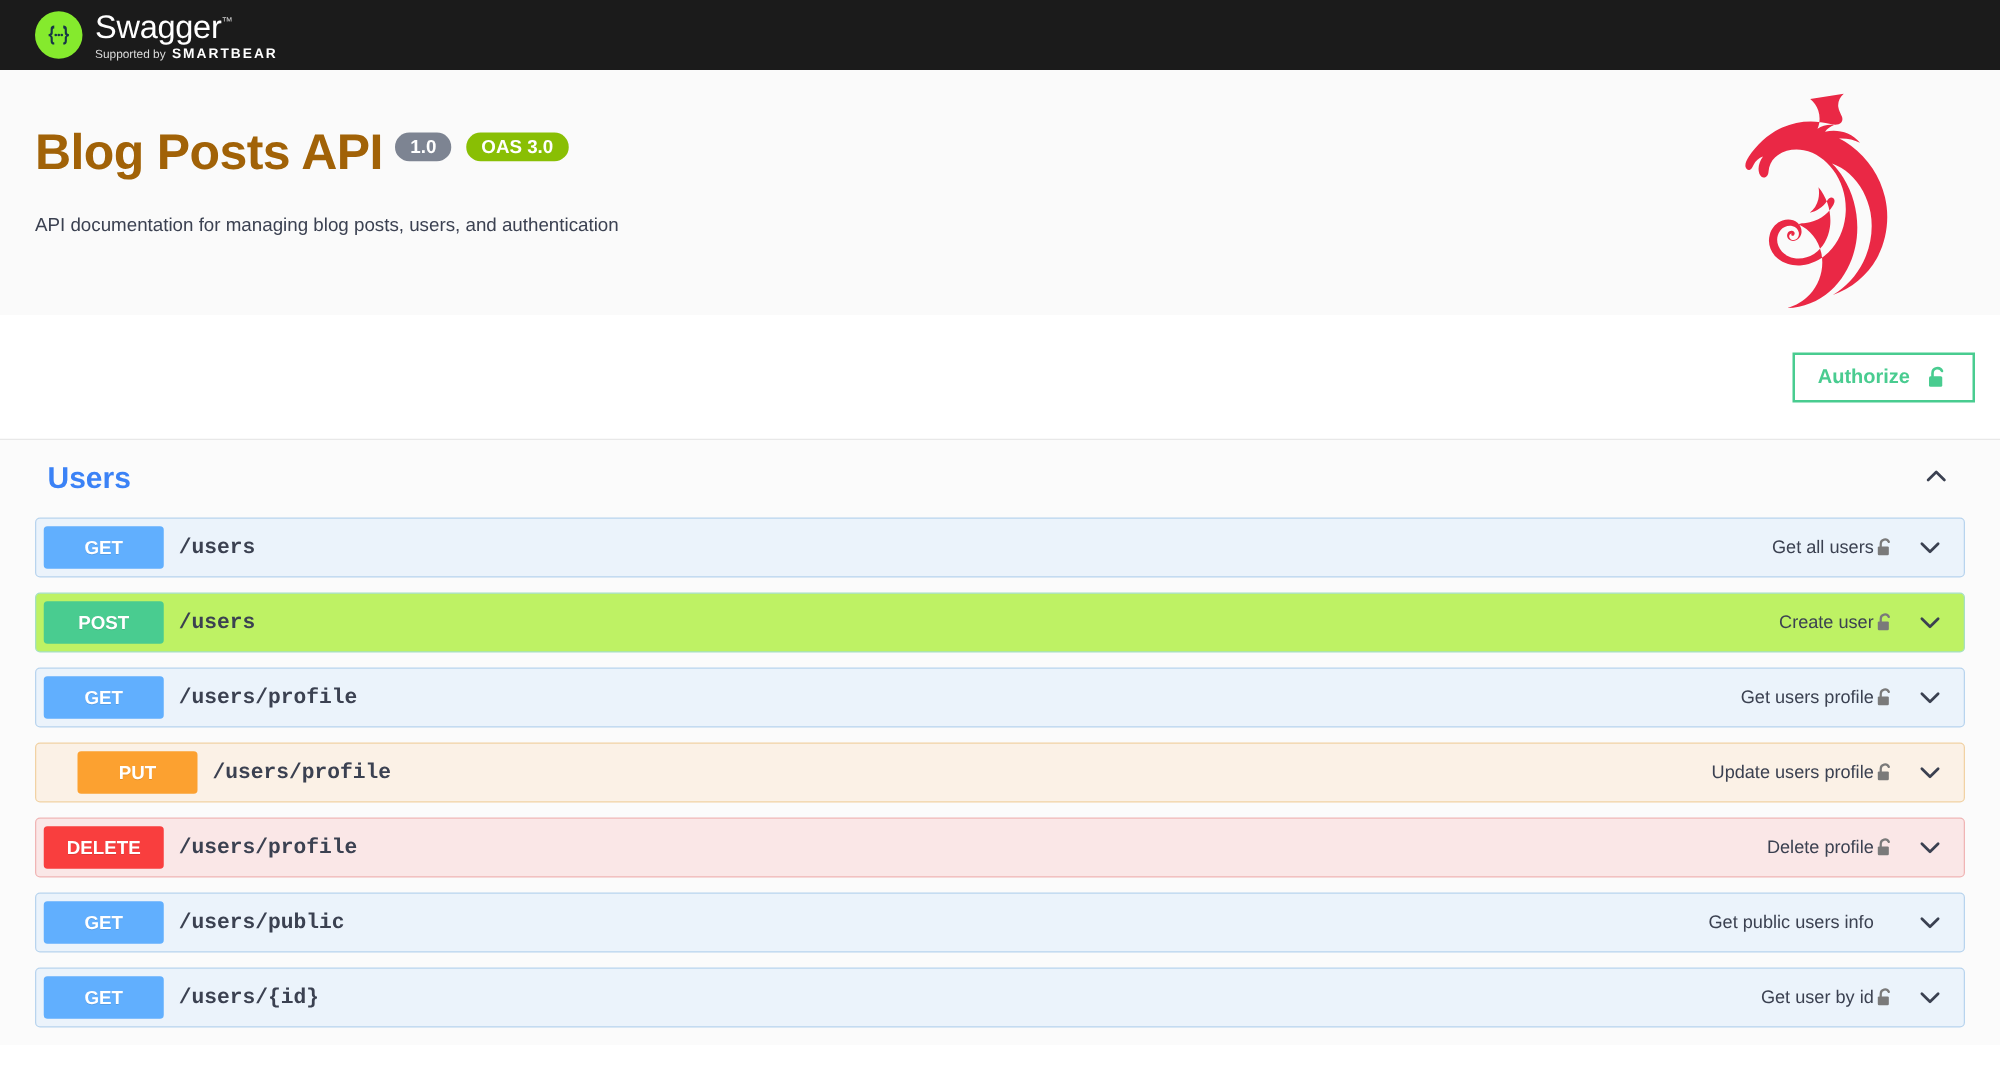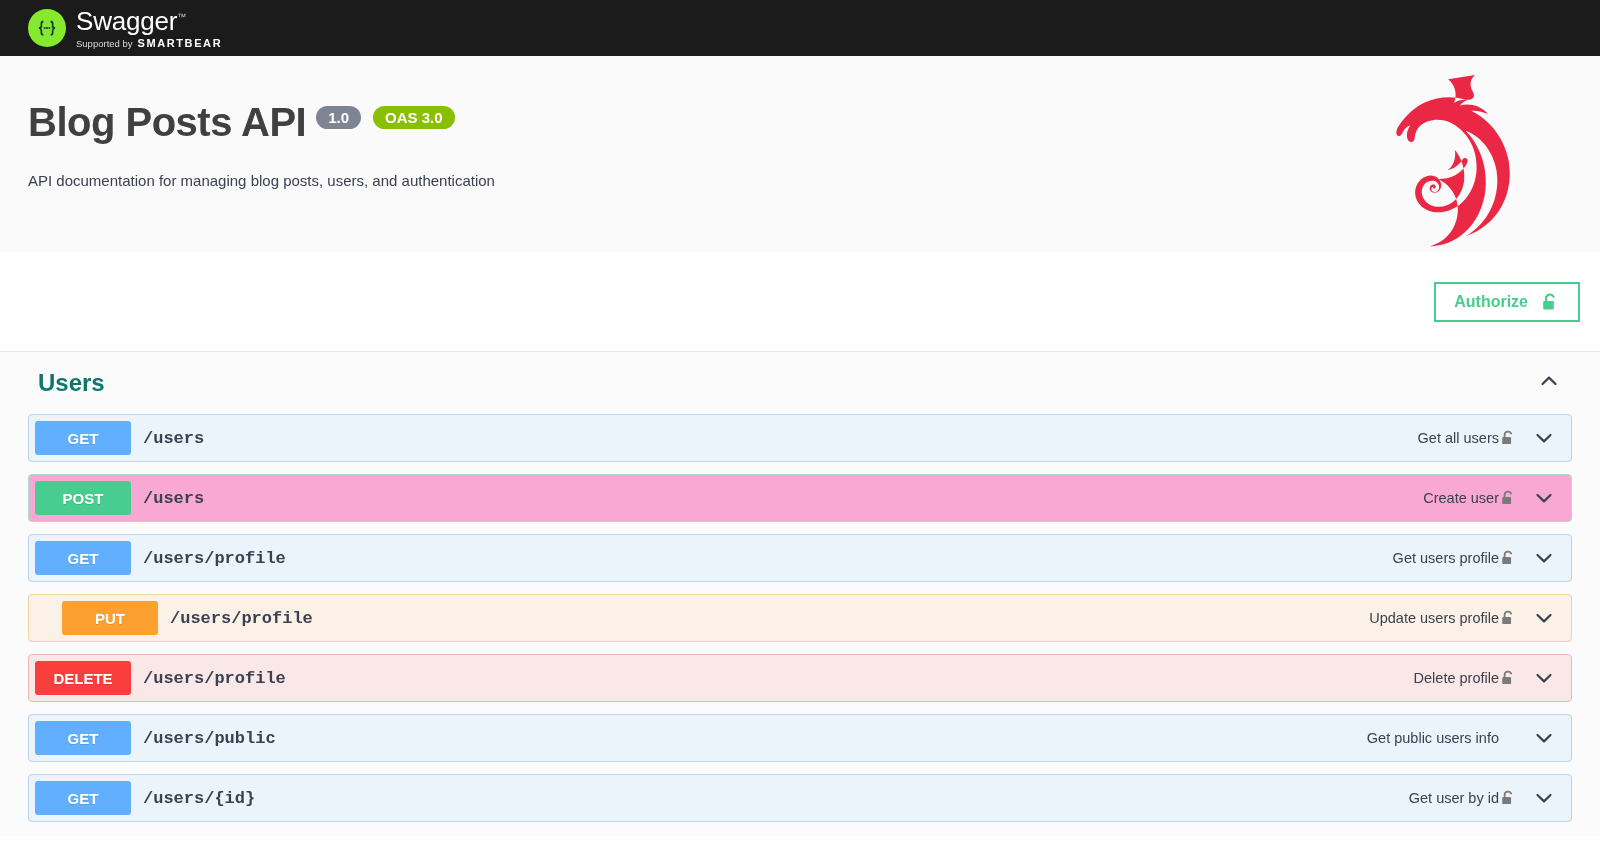--- a/index.html
+++ b/index.html
@@ -55,21 +55,21 @@
     position: relative;
     background: #fafafa;
     height: 196px;
     padding: 46px 28px 0 28px;
     overflow: hidden;
   }
   .title-row {
     display: flex; align-items: center; gap: 0;
   }
   .api-title {
-    font-size: 40px; font-weight: 700; color: #404040;
+    font-size: 40px; font-weight: 700; color: #a16207;
     letter-spacing: -0.5px; line-height: 1;
   }
   .badge {
     display: inline-flex; align-items: center; justify-content: center;
     border-radius: 57px;
     color: #ffffff; font-weight: 700;
     font-family: "Liberation Sans", sans-serif;
   }
   .badge-version {
     background: #7d8492;
@@ -125,21 +125,21 @@
     background: #fbfbfb;
     padding: 0 20px;
   }
   .section-head {
     display: flex; align-items: center; justify-content: space-between;
     height: 62px;
     padding: 0 18px 0 18px;
     cursor: pointer;
   }
   .section-title {
-    font-size: 24px; font-weight: 700; color: #0f766e;
+    font-size: 24px; font-weight: 700; color: #3b82f6;
   }
   .section-head .chev { display: block; }
 
   .oplist { padding: 0 8px 2px 8px; text-align: right; }
 
   .op {
     display: flex; align-items: center;
     height: 48px;
     margin-bottom: 12px;
     border-radius: 4px;
@@ -168,21 +168,21 @@
     flex: 1;
     white-space: nowrap; overflow: hidden; text-overflow: ellipsis;
   }
   .op .lock { margin-right: 14px; display: flex; align-items: center; }
   .op .lock.hidden { visibility: hidden; }
   .op .opchev { display: flex; align-items: center; }
 
   
   .op.get    { background: #ebf3fb; border-color: #b8d4ee; }
   .op.get    .verb { background: #61affe; }
-  .op.post   { background: #f9a8d4; border-color: #a5e0c4; }
+  .op.post   { background: #bef264; border-color: #a5e0c4; }
   .op.post   .verb { background: #49cc90; }
   .op.put    { background: #fbf1e6; border-color: #f3ceא9; border-color: #f1d2a4; }
   .op.put    .verb { background: #fca130; margin-left: 33px; }
   .op.delete { background: #fae7e7; border-color: #f0b5b5; }
   .op.delete .verb { background: #f93e3e; }
 </style>
 </head>
 <body>
 
 <div class="topbar">

